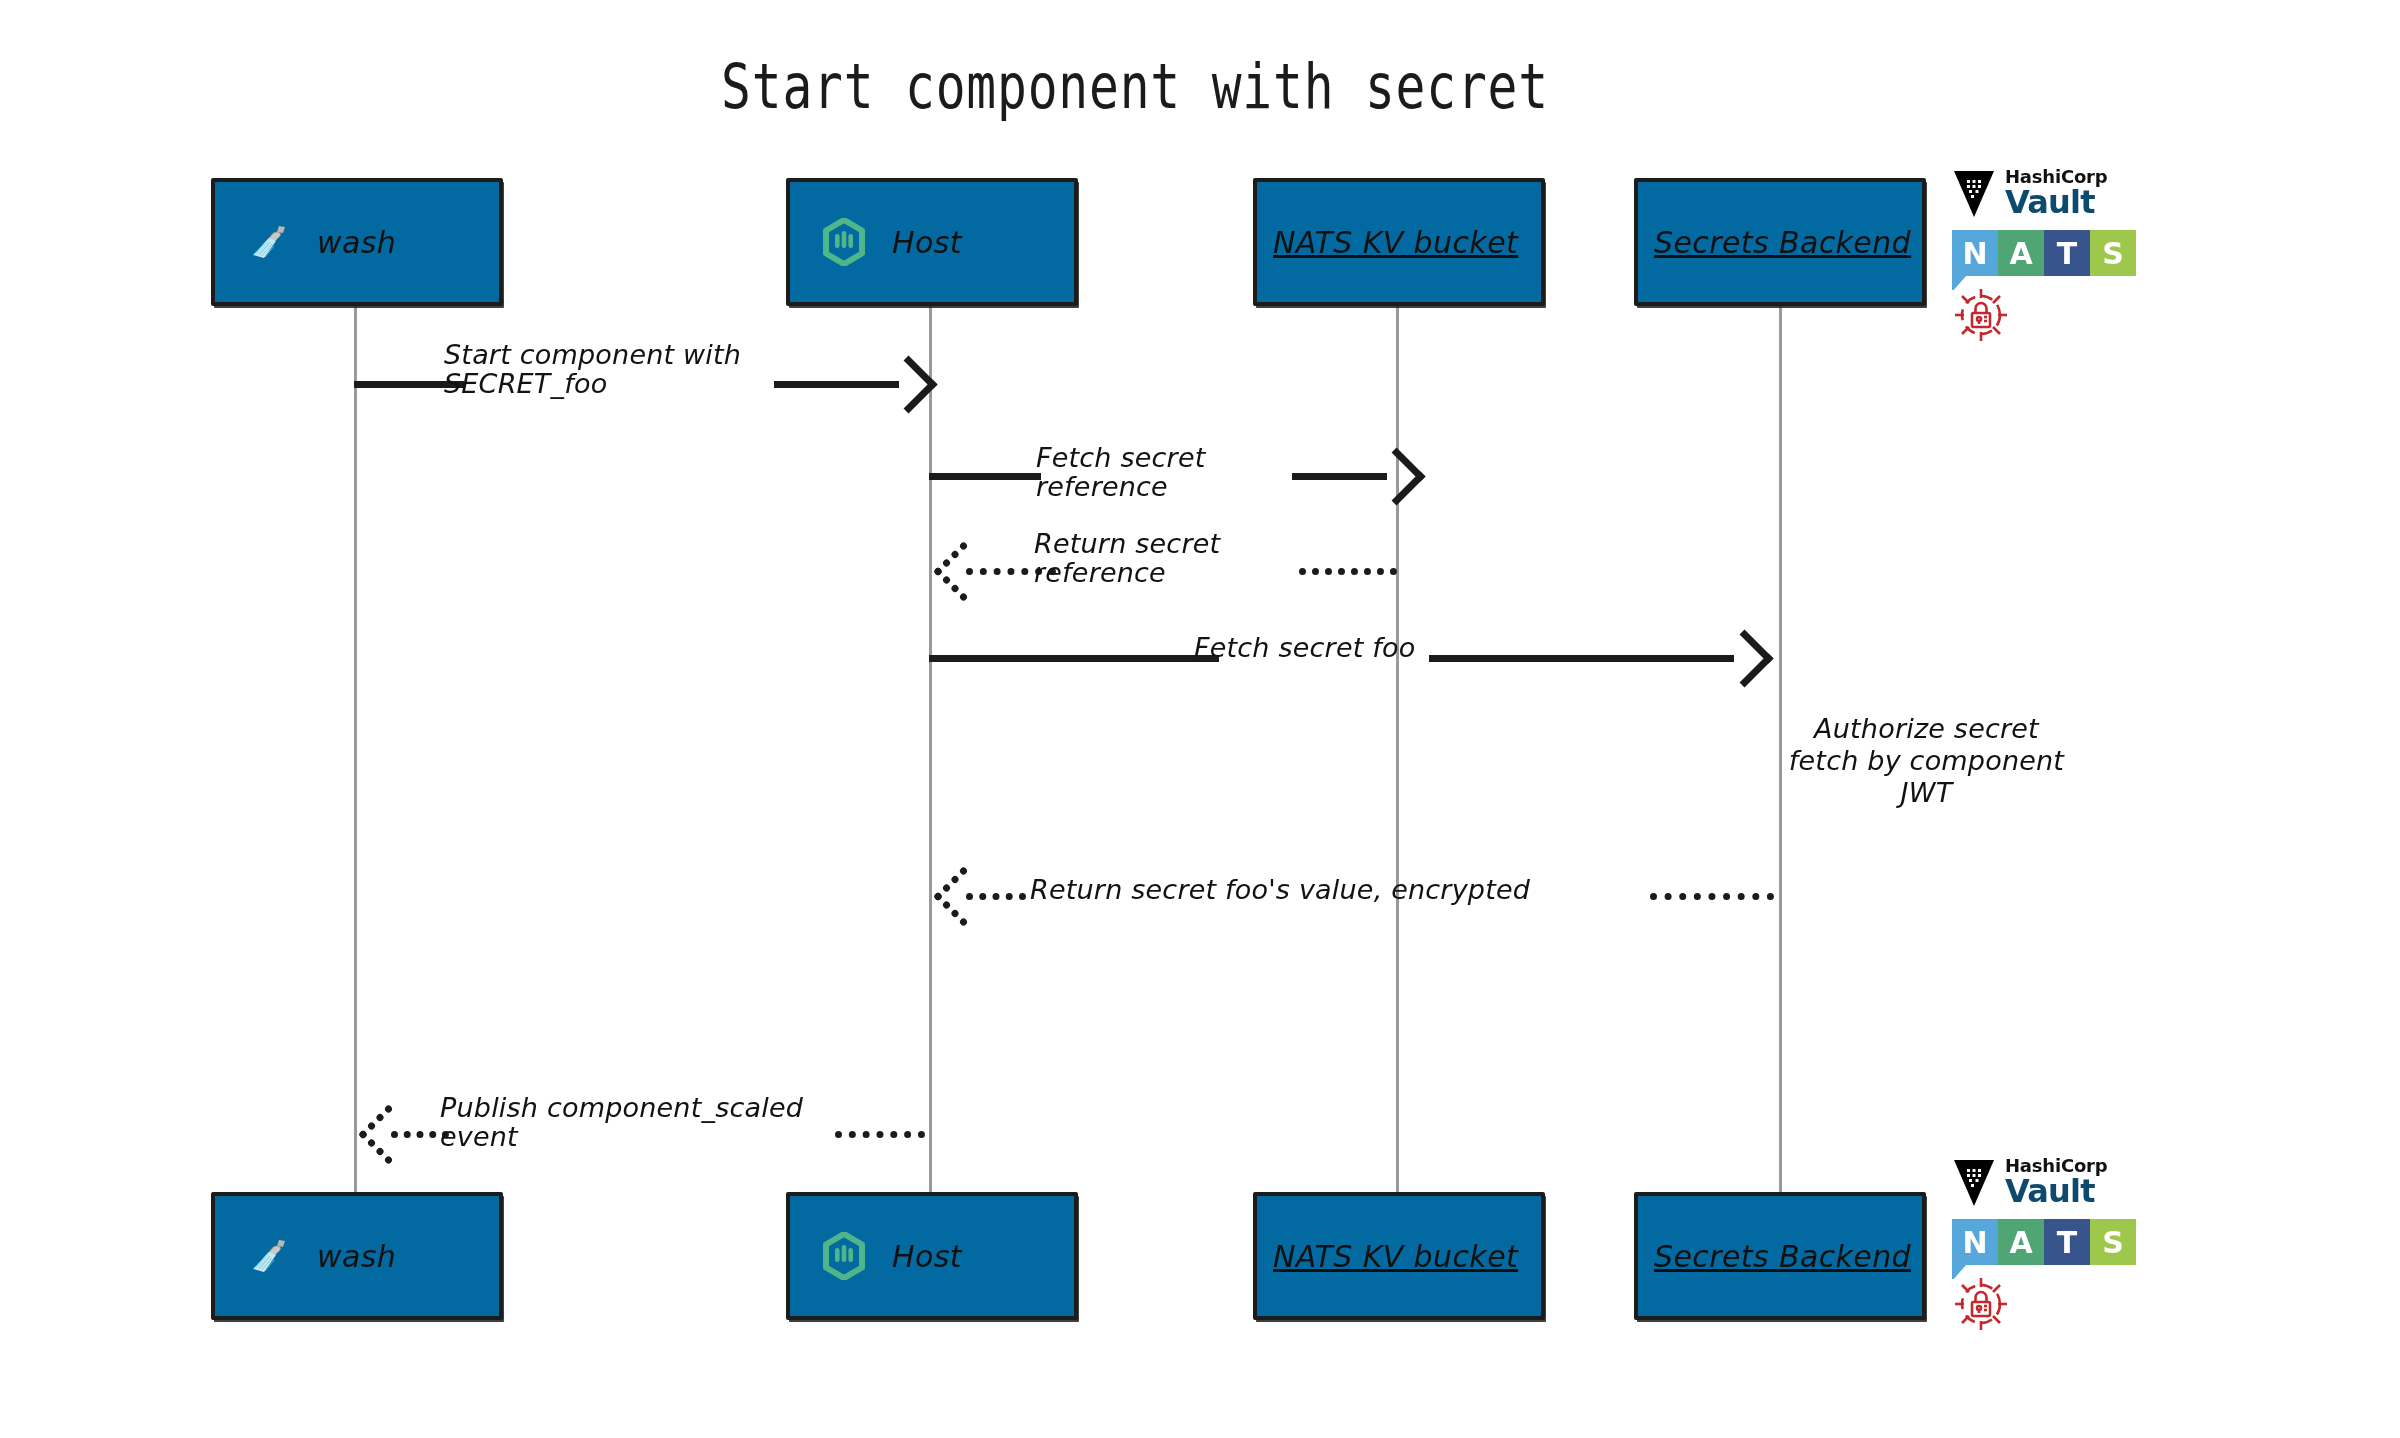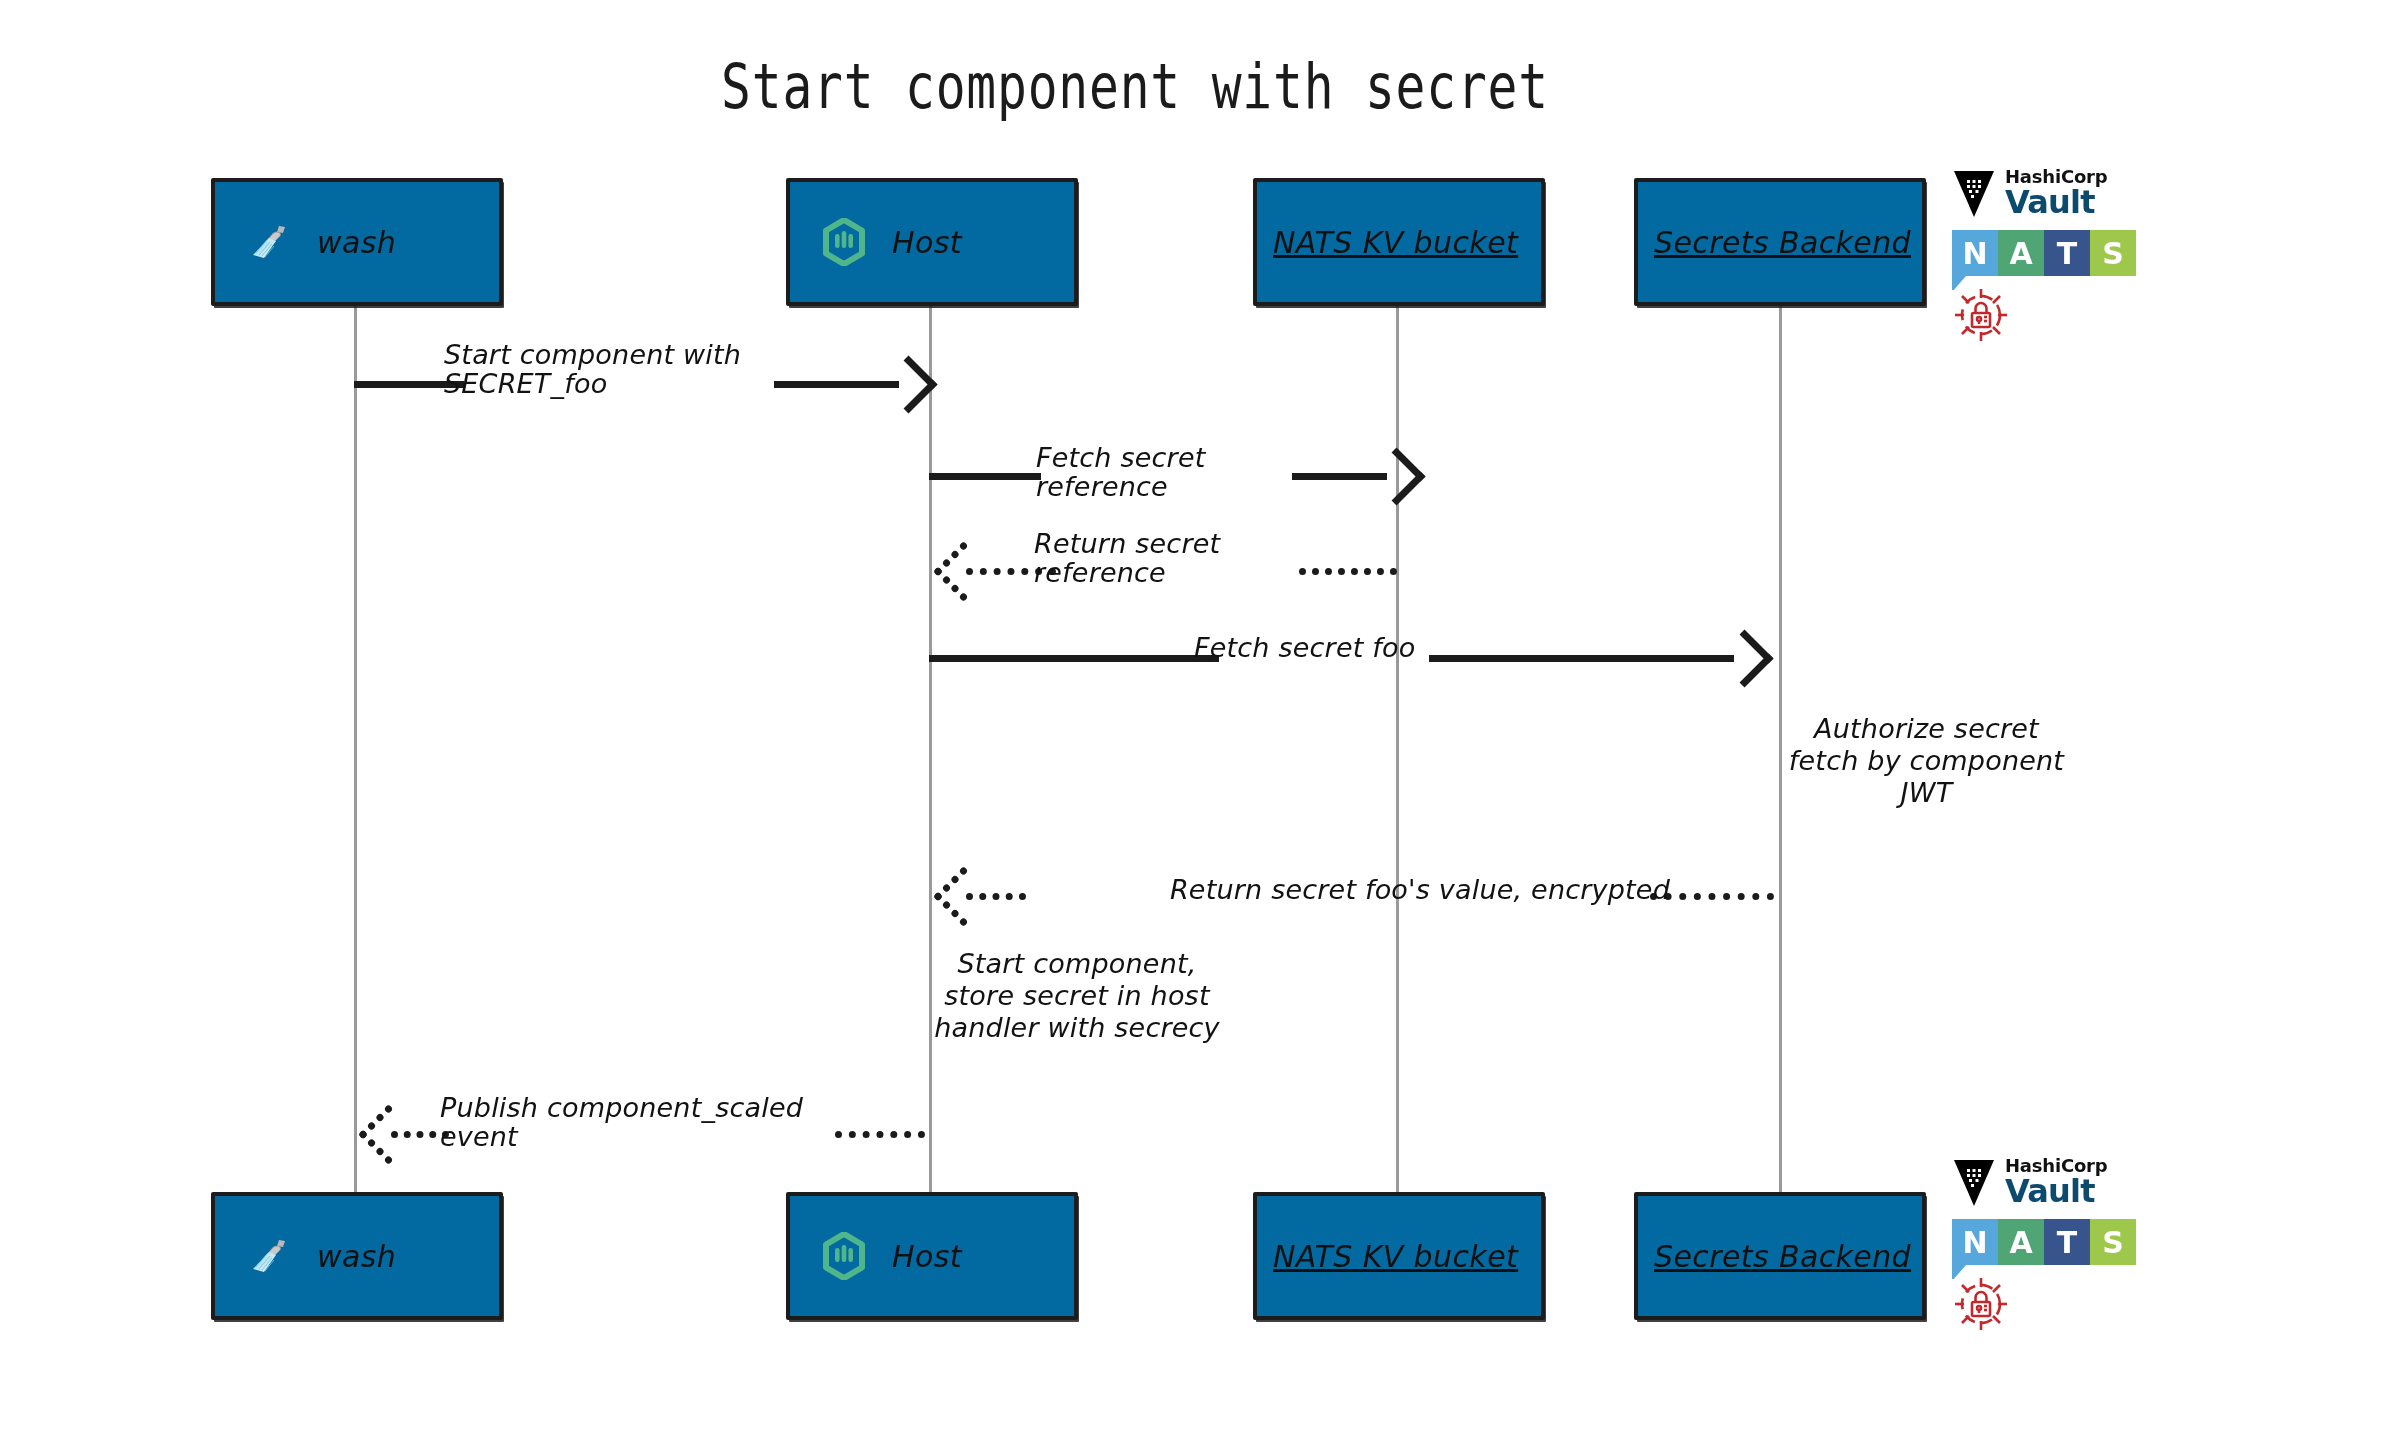--- a/index.html
+++ b/index.html
@@ -342,25 +342,22 @@
 
   <div class="note" style="left:1784px; top:713px; width:285px;">Authorize secret
 fetch by component
 JWT</div>
 
   <div class="msg dotted" style="left:950px; top:893px;">
     <div class="arrowhead-l" style="left:-8px;"></div>
     <div class="line" style="left:16px; width:60px;"></div>
     <div class="line" style="left:700px; width:124px;"></div>
   </div>
-  <div class="msg-label" style="left:1030px; top:875px; width:640px; text-align:right;">Return secret foo's value, encrypted</div>
-
-  <div class="note" style="left:912px; top:948px; width:330px;">Start component,
-store secret in host
-handler with secrecy</div>
+  <div class="msg-label" style="left:1030px; top:875px; width:640px; text-align:left;">Return secret foo's value, encrypted</div>
+
 
   <div class="msg dotted" style="left:375px; top:1131px;">
     <div class="arrowhead-l" style="left:-8px;"></div>
     <div class="line" style="left:16px; width:58px;"></div>
     <div class="line" style="left:460px; width:90px;"></div>
   </div>
   <div class="msg-label" style="left:440px; top:1093px; width:400px;">Publish component_scaled
 event</div>
 
   <div class="participant-box" style="left:211px; top:1192px; width:292px; height:128px;">

